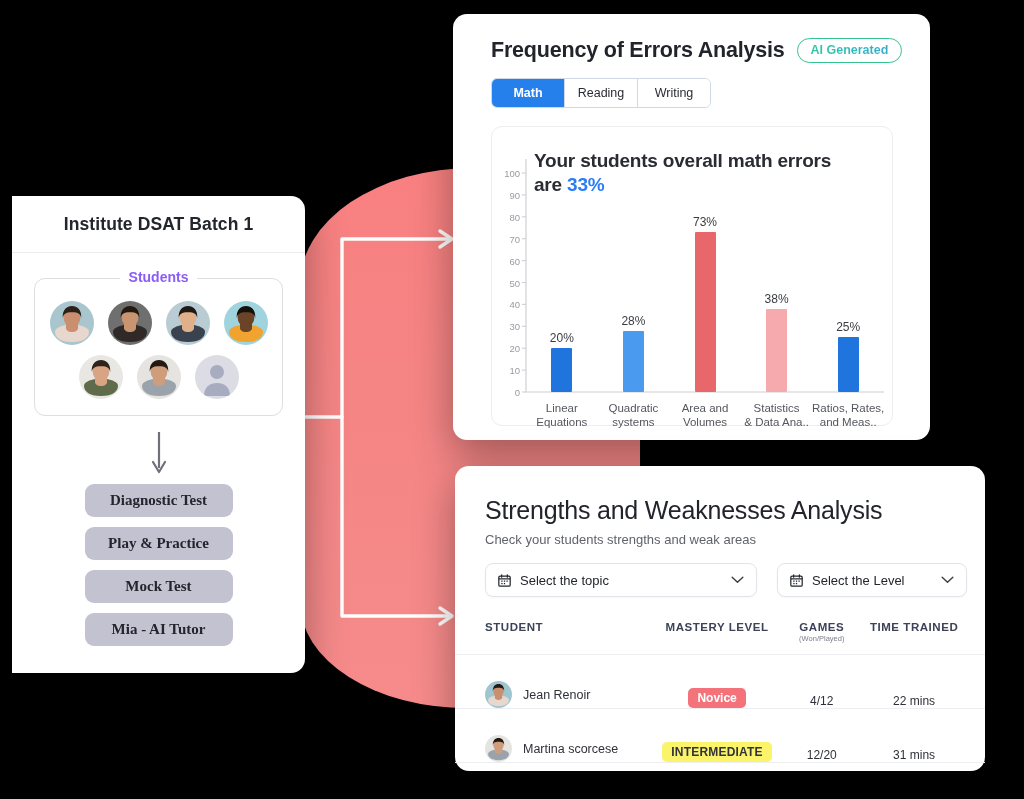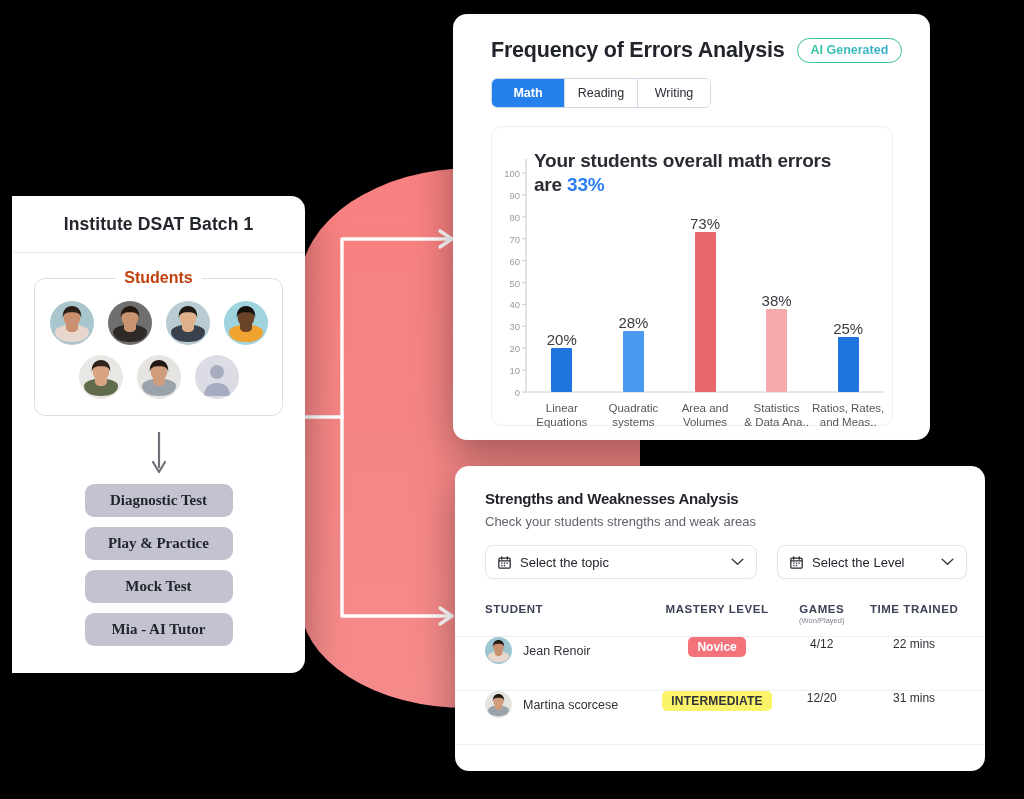--- a/index.html
+++ b/index.html
@@ -31,21 +31,21 @@
             border-radius:0 14px 14px 0;}
   .left-head{height:56px;display:flex;align-items:center;justify-content:center;
              border-bottom:1px solid #ececec;}
   .left-head-title{font-size:17.5px;font-weight:700;color:#24262d;letter-spacing:.1px;}
   .students-box{
     position:relative;margin:25px 22px 0 22px;border:1px solid #dedede;
     border-radius:11px;padding:22px 10px 16px 10px;
   }
   .students-legend{
     position:absolute;top:-10px;left:50%;transform:translateX(-50%);
-    background:#fff;padding:0 9px;font-size:16px;font-weight:700;color:#c2410c;
+    background:#fff;padding:0 9px;font-size:14px;font-weight:700;color:#8b5cf6;
     white-space:nowrap;
   }
   .av-row{display:flex;justify-content:center;gap:14px;}
   .av-row + .av-row{margin-top:10px;}
   .avatar{width:44px;height:44px;border-radius:50%;overflow:hidden;position:relative;flex:0 0 auto;}
   .avatar svg{display:block;width:44px;height:44px;}
 
   .arrow-down{margin:16px auto 0 auto;width:20px;height:46px;display:block;}
 
   .pill-list{margin:6px 0 0 0;padding:0 0 0 0;display:flex;flex-direction:column;
@@ -79,49 +79,49 @@
     border:1px solid #ededed;border-radius:11px;background:#fff;
   }
   .chart-msg{position:absolute;left:42px;top:22px;width:300px;font-size:19px;
              font-weight:700;color:#2a2c33;line-height:1.28;letter-spacing:-.2px;}
   .chart-msg .hl{color:#2a7df4;}
   .plot{position:absolute;left:0;top:0;width:400px;height:298px;}
   .ytick{position:absolute;right:0;transform:translateY(-50%);font-size:9.5px;
          color:#9b9ba1;text-align:right;}
   .ylabels{position:absolute;left:0px;top:0;width:28px;height:100%;}
   .bar{position:absolute;bottom:0;border-radius:1px;}
-  .barlabel{position:absolute;transform:translateX(-50%);font-size:15px;color:#3a3c42;
+  .barlabel{position:absolute;transform:translateX(-50%);font-size:12px;color:#3a3c42;
             white-space:nowrap;}
   .xlabel{position:absolute;transform:translateX(-50%);font-size:11.5px;color:#55575e;
           text-align:center;line-height:1.25;white-space:pre-line;}
 
   
   #swCard{left:455px;top:466px;width:530px;height:305px;}
-  .sw-title{padding:24px 0 0 30px;font-size:15px;font-weight:700;color:#22242b;
+  .sw-title{padding:30px 0 0 30px;font-size:25px;font-weight:400;color:#22242b;
             letter-spacing:-.2px;}
   .sw-sub{padding:7px 0 0 30px;font-size:13px;color:#60636c;}
   .sw-selects{display:flex;gap:20px;padding:16px 0 0 30px;}
   .select{
     height:34px;border:1px solid #e2e4e9;border-radius:8px;background:#fff;
     display:flex;align-items:center;padding:0 12px;box-sizing:border-box;
     box-shadow:0 1px 2px rgba(0,0,0,.03);
   }
   .select.topic{width:272px;}
   .select.level{width:190px;}
   .select-text{flex:1;font-size:13px;color:#23252c;margin-left:9px;}
   .table{margin:24px 0 0 0;}
   .thead{display:flex;align-items:flex-start;padding:0 24px 0 30px;}
   .th{font-size:11.5px;font-weight:700;color:#3c4257;letter-spacing:.55px;}
   .th-sub{display:block;font-size:7.5px;font-weight:400;letter-spacing:0;color:#7b7f8c;
           margin-top:1px;}
   .c-student{width:175px;}
   .c-mastery{width:120px;text-align:center;}
   .c-games{width:92px;text-align:center;}
   .c-time{width:95px;text-align:center;}
-  .trow{display:flex;align-items:flex-start;padding:0 24px 0 30px;height:53px;
+  .trow{display:flex;align-items:flex-end;padding:0 24px 0 30px;height:53px;
         border-top:1px solid #eceef1;}
   .thead-wrap{padding-bottom:11px;}
   .stu{display:flex;align-items:center;gap:11px;}
   .stu-av{width:27px;height:27px;border-radius:50%;overflow:hidden;flex:0 0 auto;}
   .stu-av svg{display:block;width:27px;height:27px;}
   .stu-name{font-size:12.5px;color:#2f3138;}
   .badge{display:inline-block;font-size:12px;font-weight:600;padding:3px 9px;
          border-radius:5px;}
   .badge.novice{background:#f4737b;color:#fff;}
   .badge.inter{background:#fbf36a;color:#31333a;font-weight:700;letter-spacing:.2px;}

